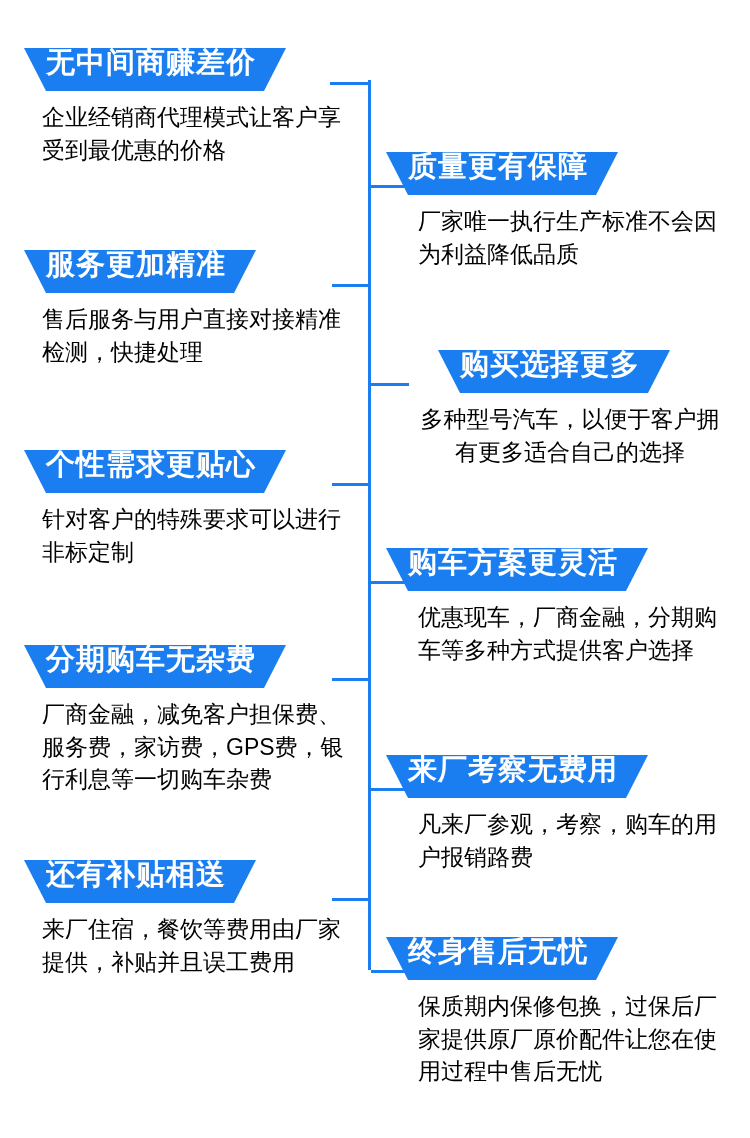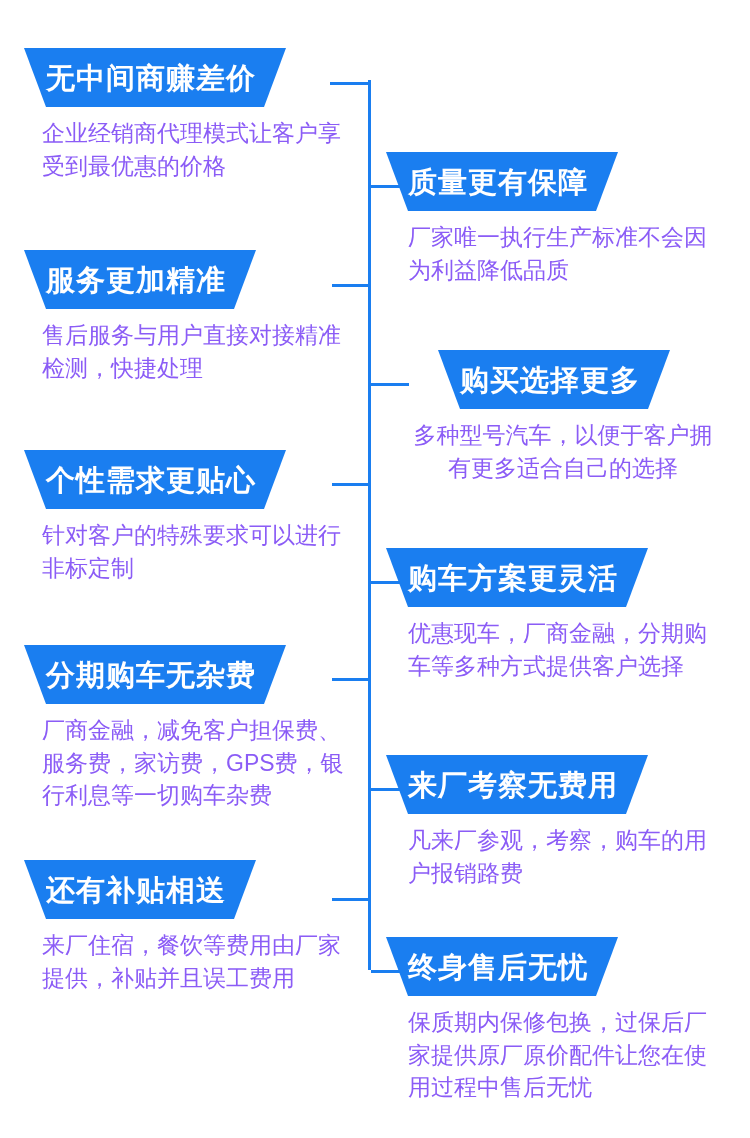--- a/index.html
+++ b/index.html
@@ -39,35 +39,35 @@
   
   .banner {
     position: relative;
     display: inline-block;
     background: #1a7ef0;
     color: #ffffff;
     font-size: 29px;
     font-weight: bold;
     letter-spacing: 1px;
     line-height: 1;
-    padding: 16px 30px 14px 22px;
+    padding: 0 30px 14px 22px;
     -webkit-clip-path: polygon(0 0, 100% 0, calc(100% - 22px) 100%, 22px 100%);
     clip-path: polygon(0 0, 100% 0, calc(100% - 22px) 100%, 22px 100%);
     white-space: nowrap;
   }
   .banner-wrap { margin-left: -4px; }
 
   .desc {
-    color: #8b5cf6;
+    color: #000000;
     font-size: 23px;
     line-height: 1.42;
     margin: 10px 0 0 14px;
     max-width: 310px;
   }
-  .item.right .desc { margin-left: 18px; }
+  .item.right .desc { margin-left: 28px; }
 
   
   .stub {
     position: absolute;
     height: 3px;
     background: #1a7ef0;
   }
 </style>
 </head>
 <body>

